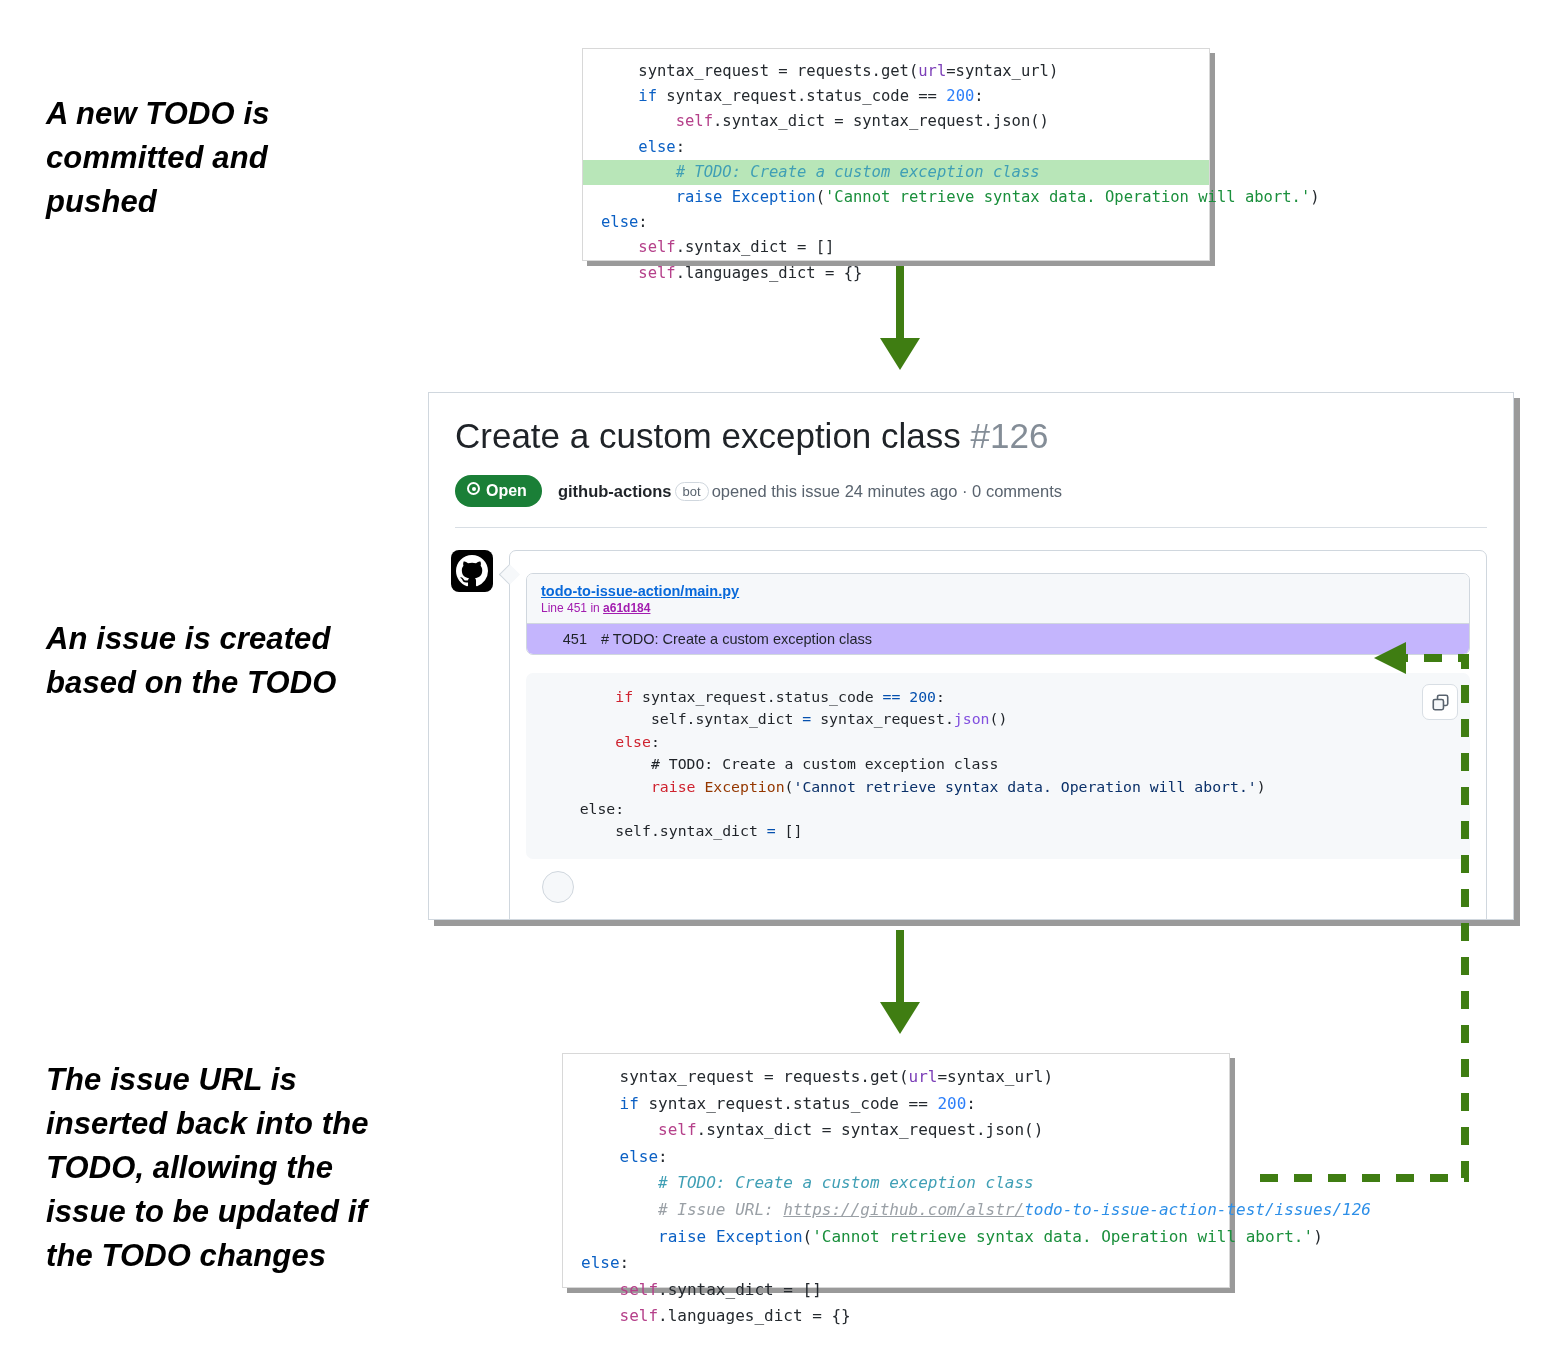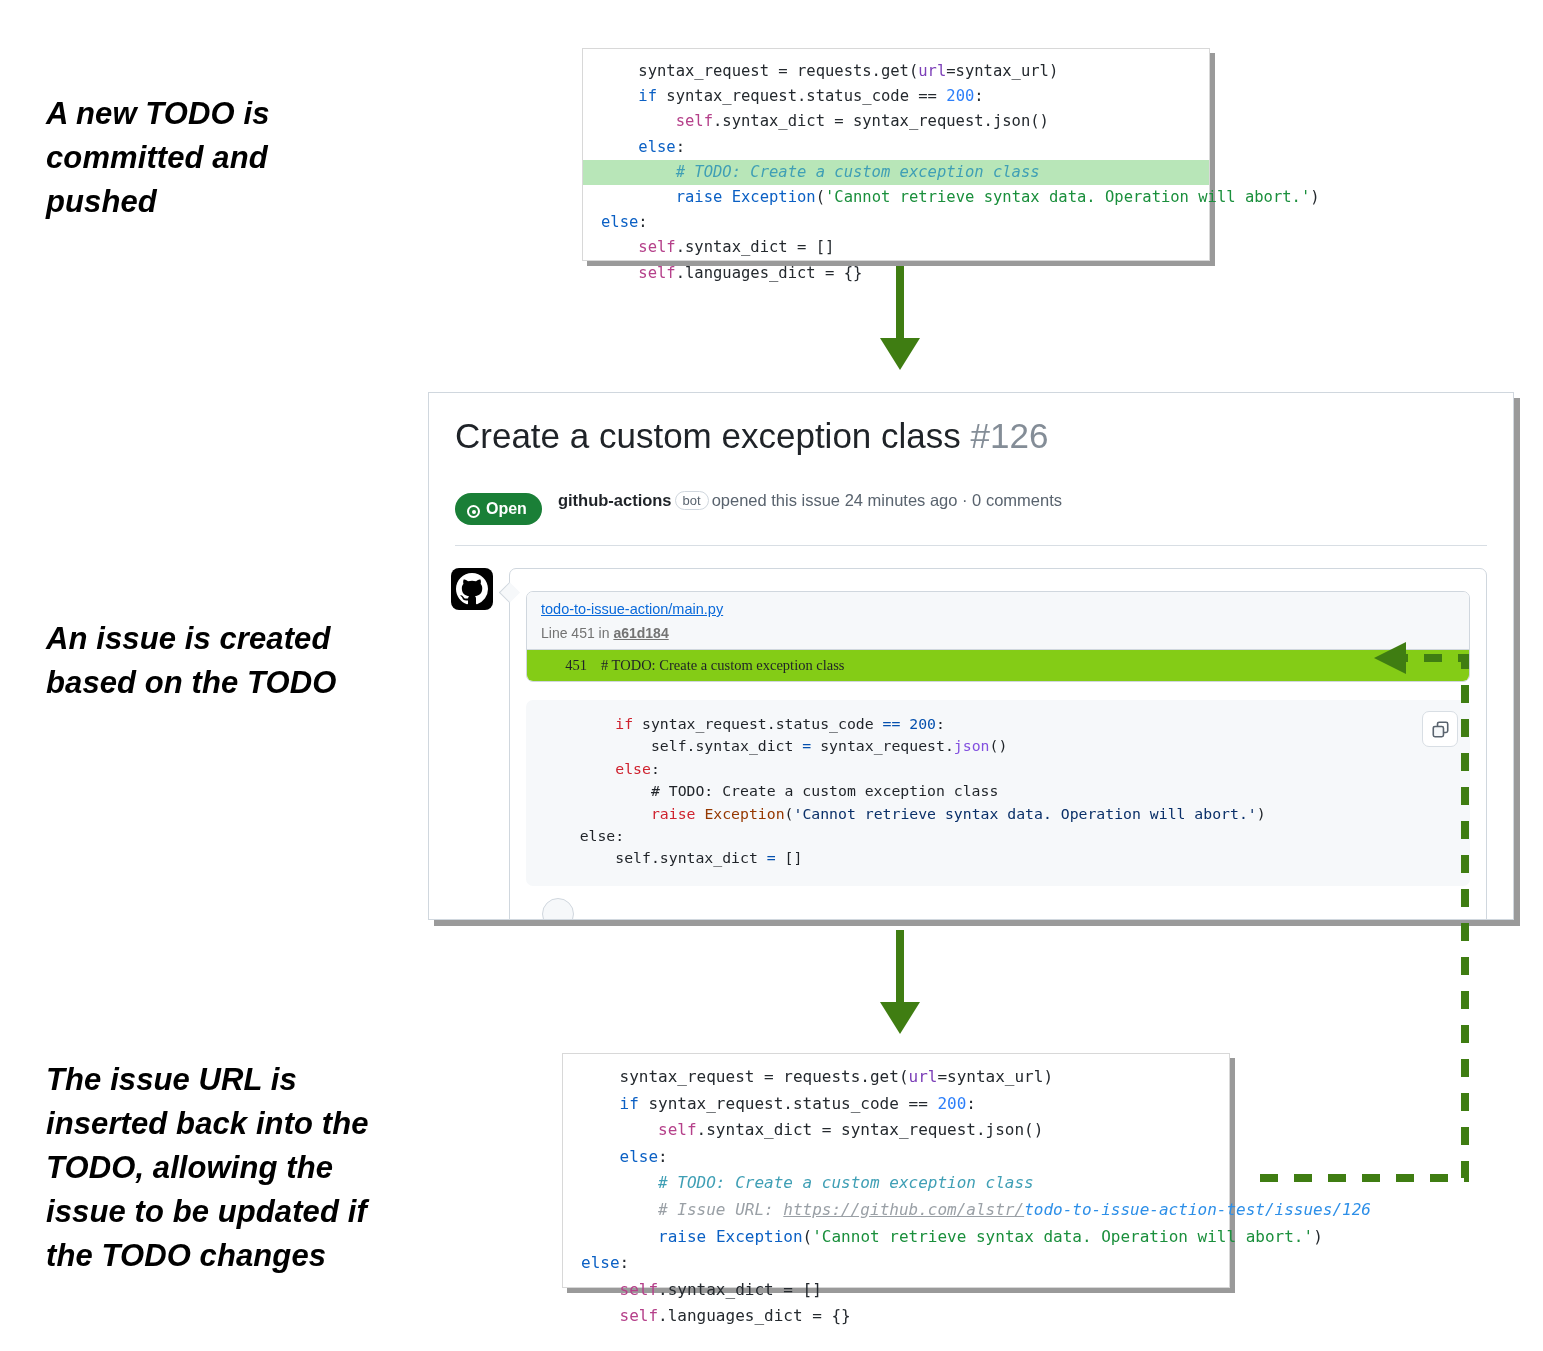--- a/index.html
+++ b/index.html
@@ -62,23 +62,23 @@
     box-sizing:border-box;overflow:hidden;
   }
   .issue-head{padding:22px 26px 0 26px;}
   .issue-title{
     font-size:35px;line-height:42px;color:#1f2328;font-weight:400;
     font-family:"Liberation Sans", sans-serif;
   }
   .issue-title .num{color:#848d97;}
   .issue-meta{display:flex;align-items:center;margin-top:18px;}
   .badge-open{
-    display:inline-flex;align-items:flex-end;gap:6px;
+    display:inline-flex;align-items:flex-start;gap:6px;
     background:#1a7f37;color:#ffffff;border-radius:999px;
-    font-size:16px;font-weight:700;padding:7px 15px 7px 12px;margin-top:18px;
+    font-size:16px;font-weight:700;padding:7px 15px 7px 12px;
   }
   .badge-open .dot{
     width:13px;height:13px;border:2px solid #fff;border-radius:50%;
     display:inline-block;position:relative;box-sizing:border-box;
   }
   .badge-open .dot::after{
     content:"";position:absolute;left:2.5px;top:2.5px;width:4px;height:4px;
     background:#fff;border-radius:50%;
   }
   .meta-text{margin-left:16px;font-size:16.5px;color:#59636e;}
@@ -113,29 +113,29 @@
     font-size:16px;color:#59636e;
   }
   .comment-head b{color:#1f2328;font-weight:700;}
   .kebab{color:#59636e;letter-spacing:2px;font-size:18px;cursor:pointer;}
   .comment-body{padding:22px 16px 10px 16px;}
 
   
   .snippet{border:1px solid #d0d7de;border-radius:7px;overflow:hidden;}
   .snippet-head{background:#f6f8fa;padding:9px 14px 8px 14px;}
   .snippet-file{
-    font-size:14.5px;font-weight:400;color:#0969da;text-decoration:underline;
-    font-family:"Liberation Sans", sans-serif;
-  }
-  .snippet-line{font-size:14px;color:#737373;margin-top:8px;}
+    font-size:14.5px;font-weight:700;color:#0969da;text-decoration:underline;
+    font-family:"Liberation Sans", sans-serif;
+  }
+  .snippet-line{font-size:12px;color:#a21caf;margin-top:2px;}
   .snippet-line .sha{font-weight:700;text-decoration:underline;}
   .snippet-code{
-    background:#84cc16;border-top:1px solid #d0d7de;
+    background:#c4b5fd;border-top:1px solid #d0d7de;
     padding:7px 0 7px 0;display:flex;
-    font-family:Liberation Serif, serif;font-size:14.5px;color:#1f2328;
+    font-family:Liberation Sans, sans-serif;font-size:14.5px;color:#1f2328;
   }
   .snippet-code .ln{width:60px;text-align:right;color:#1f2328;padding-right:14px;}
   .snippet-code .src{white-space:pre;}
 
   
   .fence{
     margin-top:18px;background:#f6f8fa;border-radius:7px;
     padding:13px 18px 16px 18px;position:relative;
   }
   .fence .codeline{

